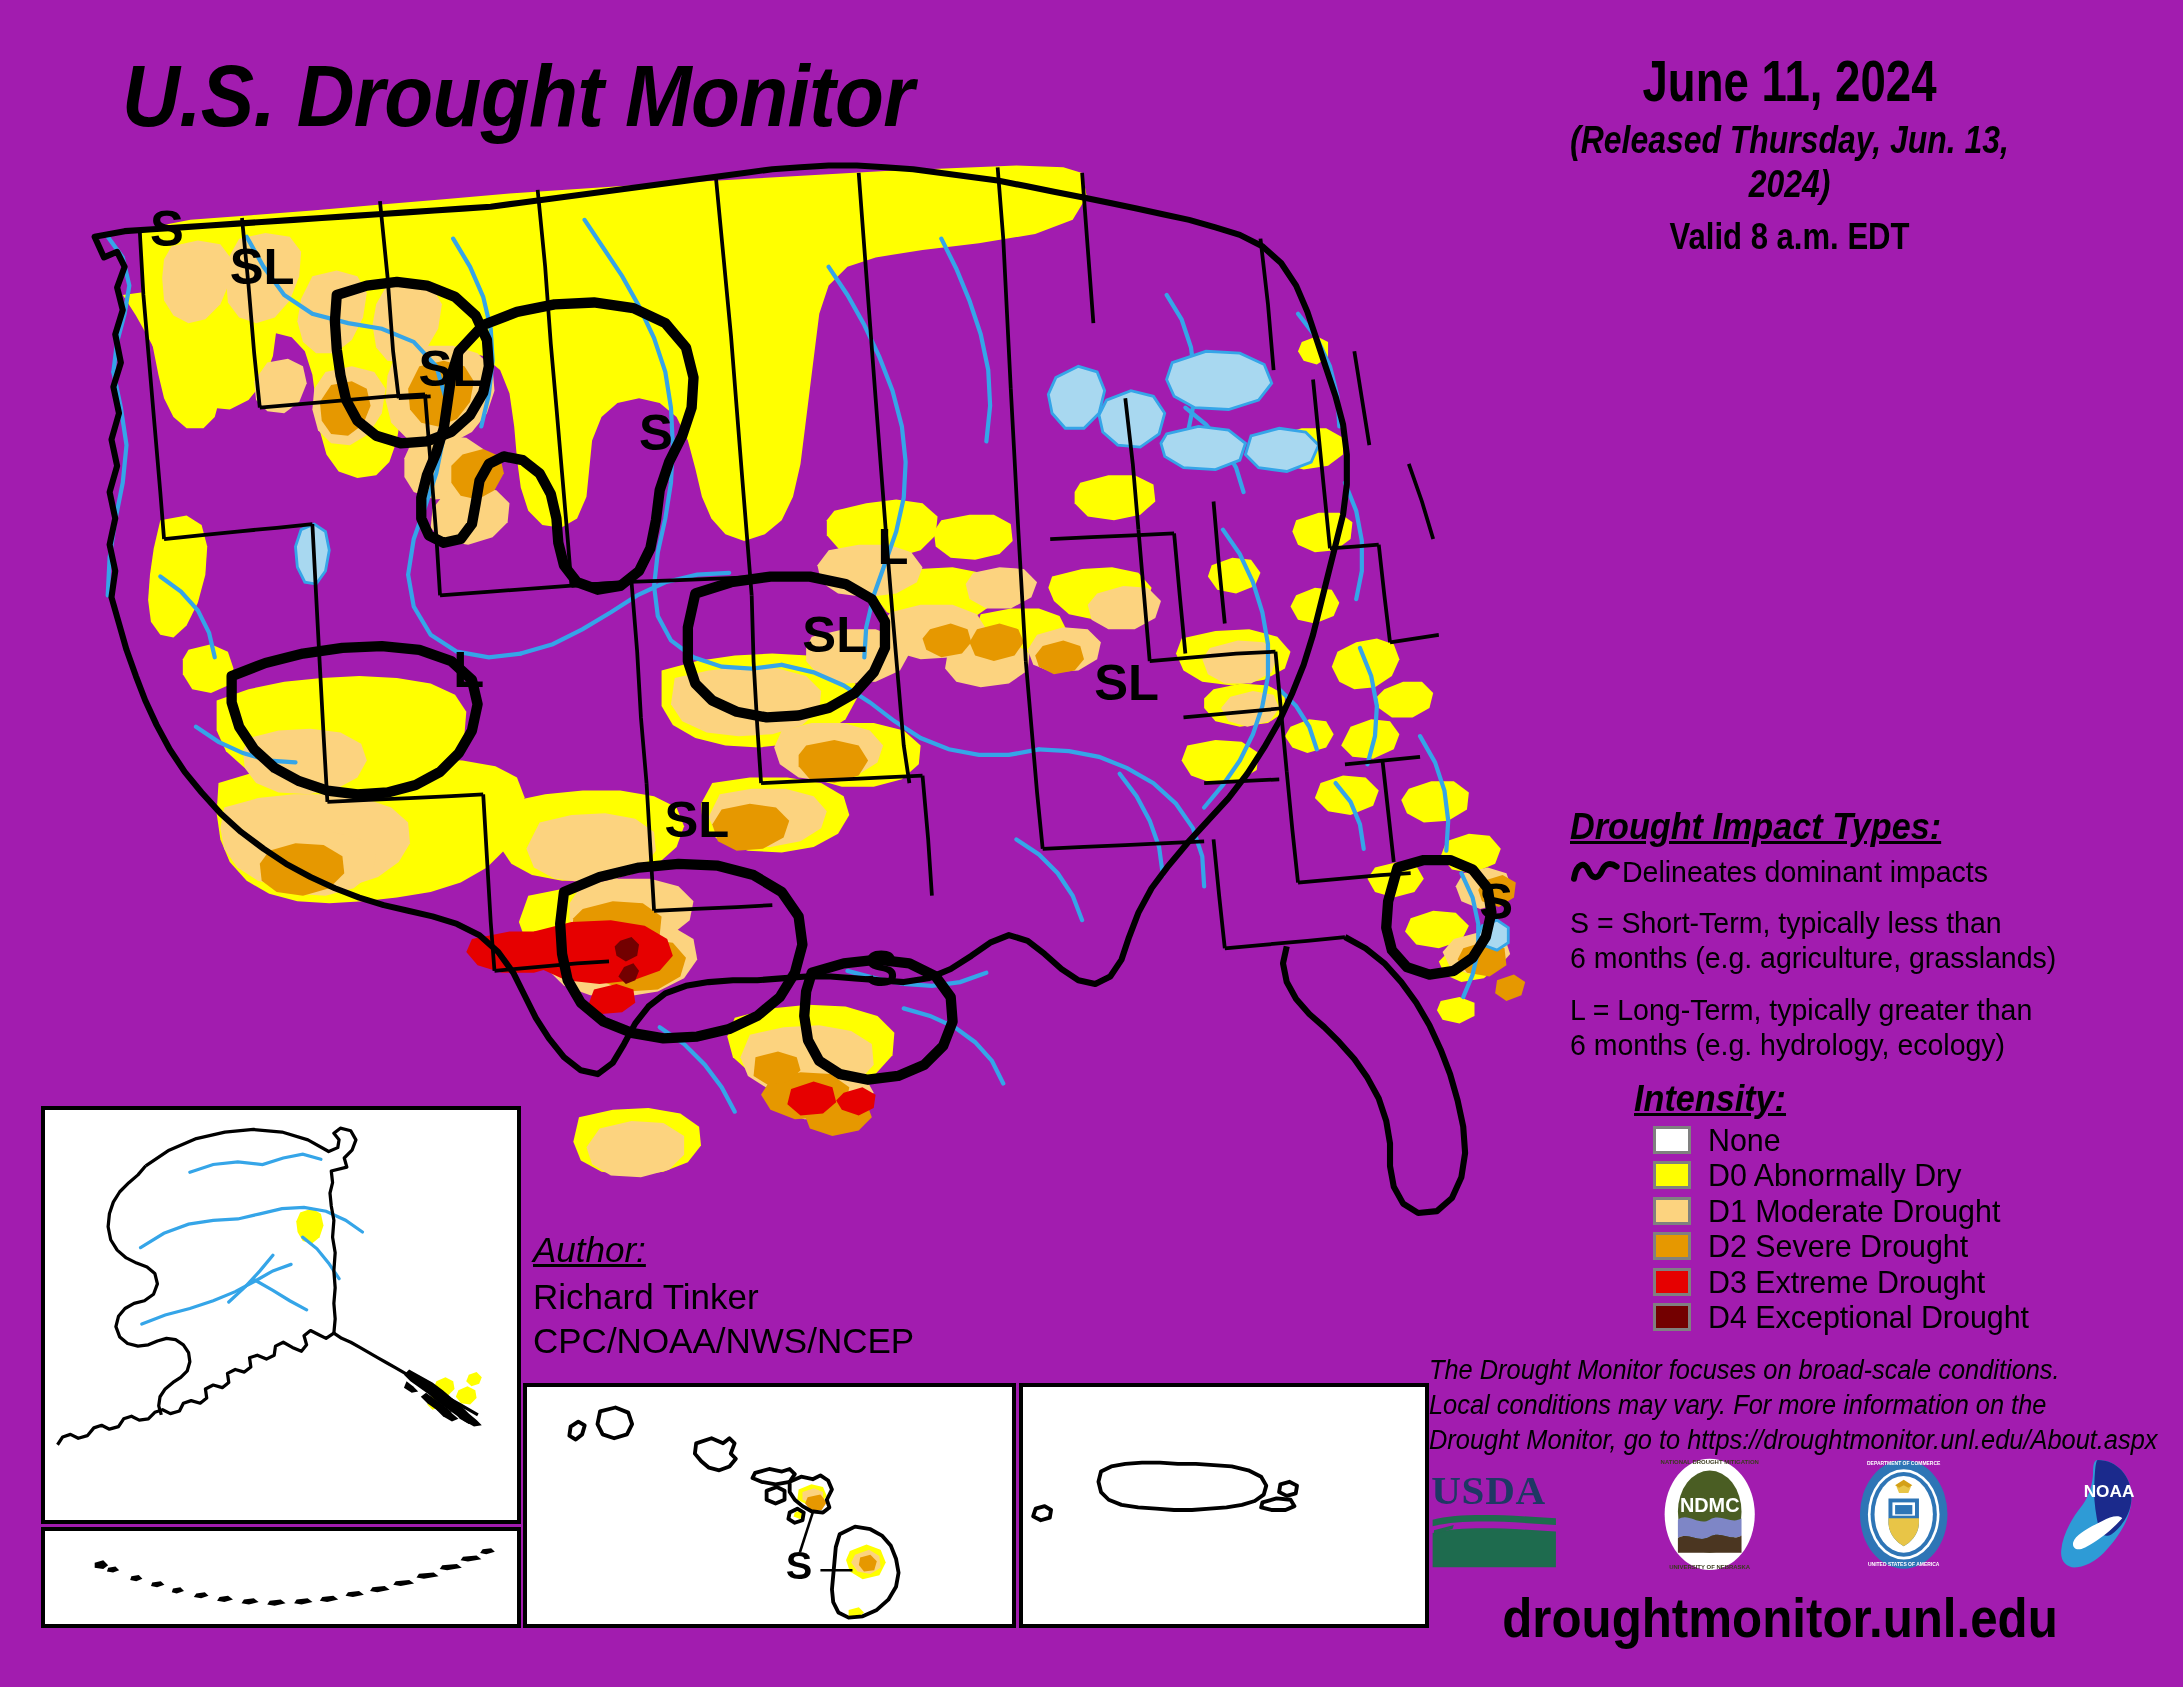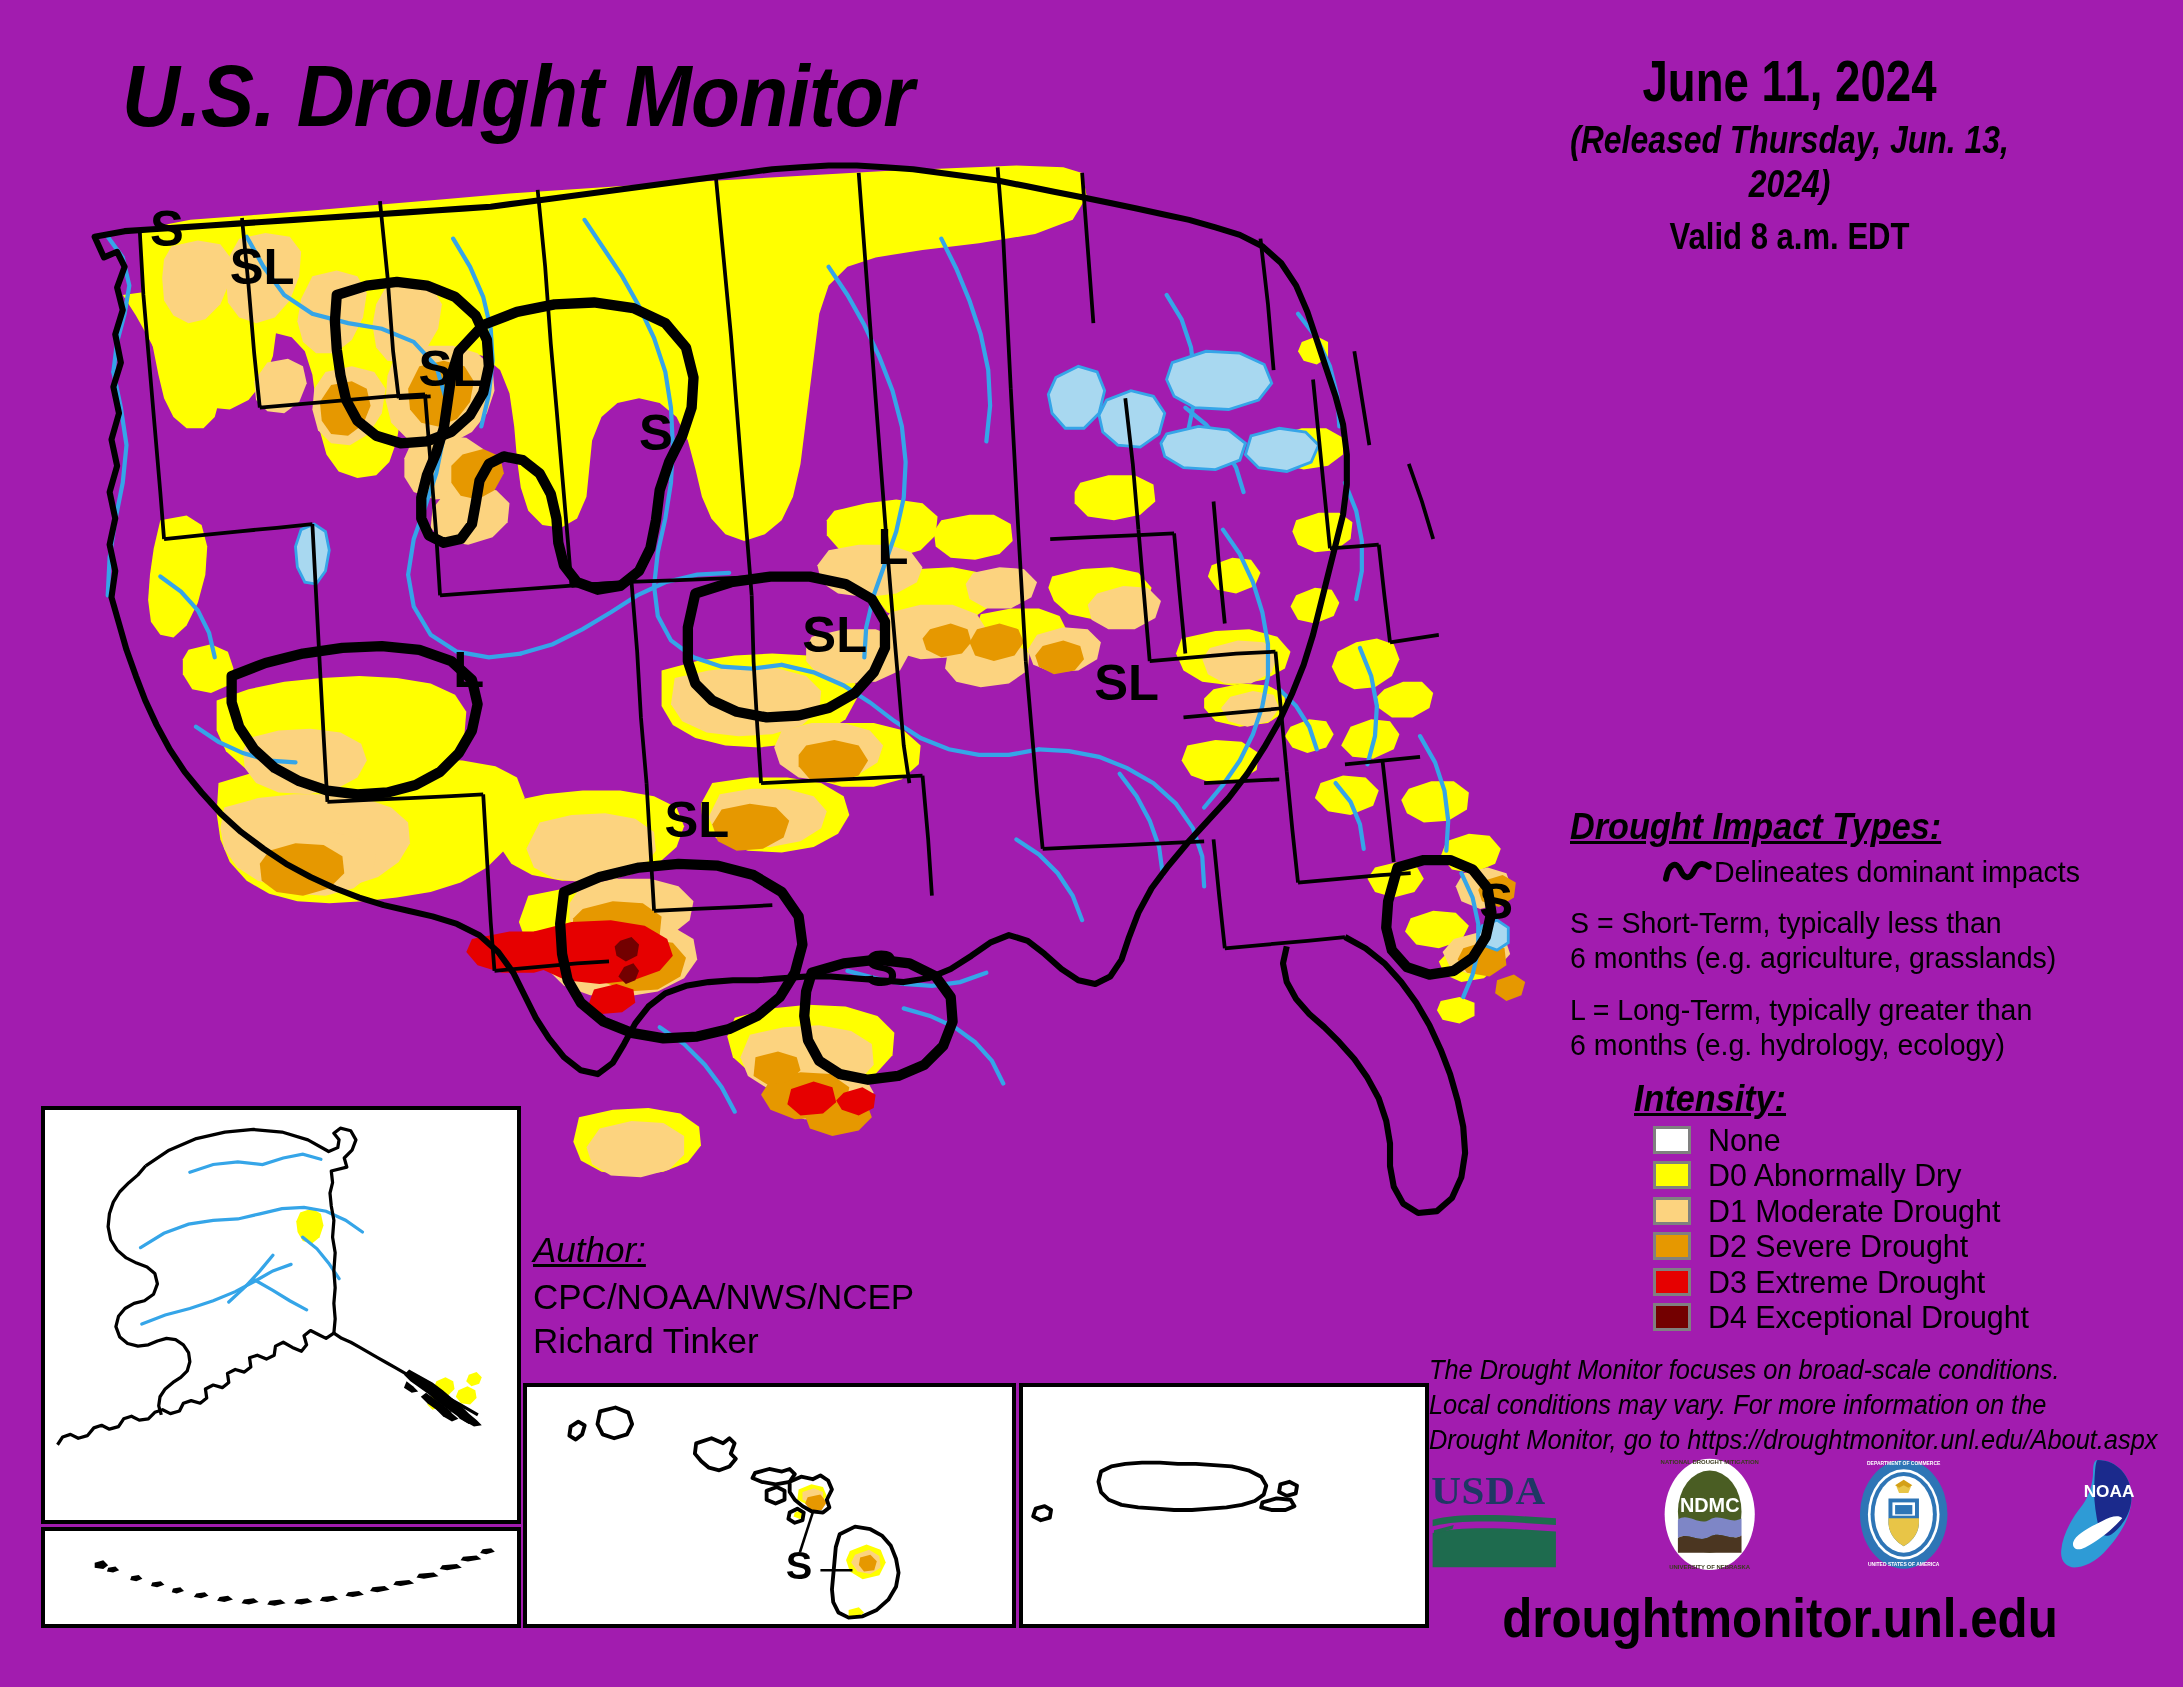--- a/index.html
+++ b/index.html
@@ -119,21 +119,20 @@
     font-style: italic;
     text-decoration: underline;
     margin: 0 0 6.6px 0;
     transform: scaleX(0.95);
     transform-origin: left;
   }
   .impact-row {
     display: flex;
     align-items: center;
     margin-bottom: 4px;
-    justify-content: flex-end;
   }
   .squiggle-icon { width: 52px; height: 32px; flex: 0 0 52px; }
   .impact-text {
     font-size: 30px;
     line-height: 1.16;
     transform: scaleX(0.95);
     transform-origin: left;
   }
   .impact-para {
     font-size: 30px;
@@ -764,22 +763,22 @@
                  L114,148 Z"></path>
         <path d="M16,190 L30,186 L40,192 L38,204 L24,208 L12,202 Z"></path>
         <path d="M398,152 L412,148 L424,154 L422,166 L408,170 L396,164 Z"></path>
         <path d="M370,180 L392,174 L414,176 L420,186 L406,192 L384,192 L368,188 Z"></path>
       </g>
     </svg>
   </div>
 
   <div id="author-block">
     <span id="author-label">Author:</span>
+    <span id="author-name">Richard Tinker</span>
     <span id="author-org">CPC/NOAA/NWS/NCEP</span>
-    <span id="author-name">Richard Tinker</span>
   </div>
 
   <div id="legend-panel">
     <div class="legend-heading">Drought Impact Types:</div>
 
     <div class="impact-row">
       <svg class="squiggle-icon" viewBox="0 0 78 48">
         <path d="M6,34 C10,10 22,8 28,22 C33,34 42,36 48,22 C53,10 62,10 70,16" stroke="#000000" stroke-width="9" fill="none" stroke-linecap="round"></path>
       </svg>
       <span class="impact-text">Delineates dominant impacts</span>

